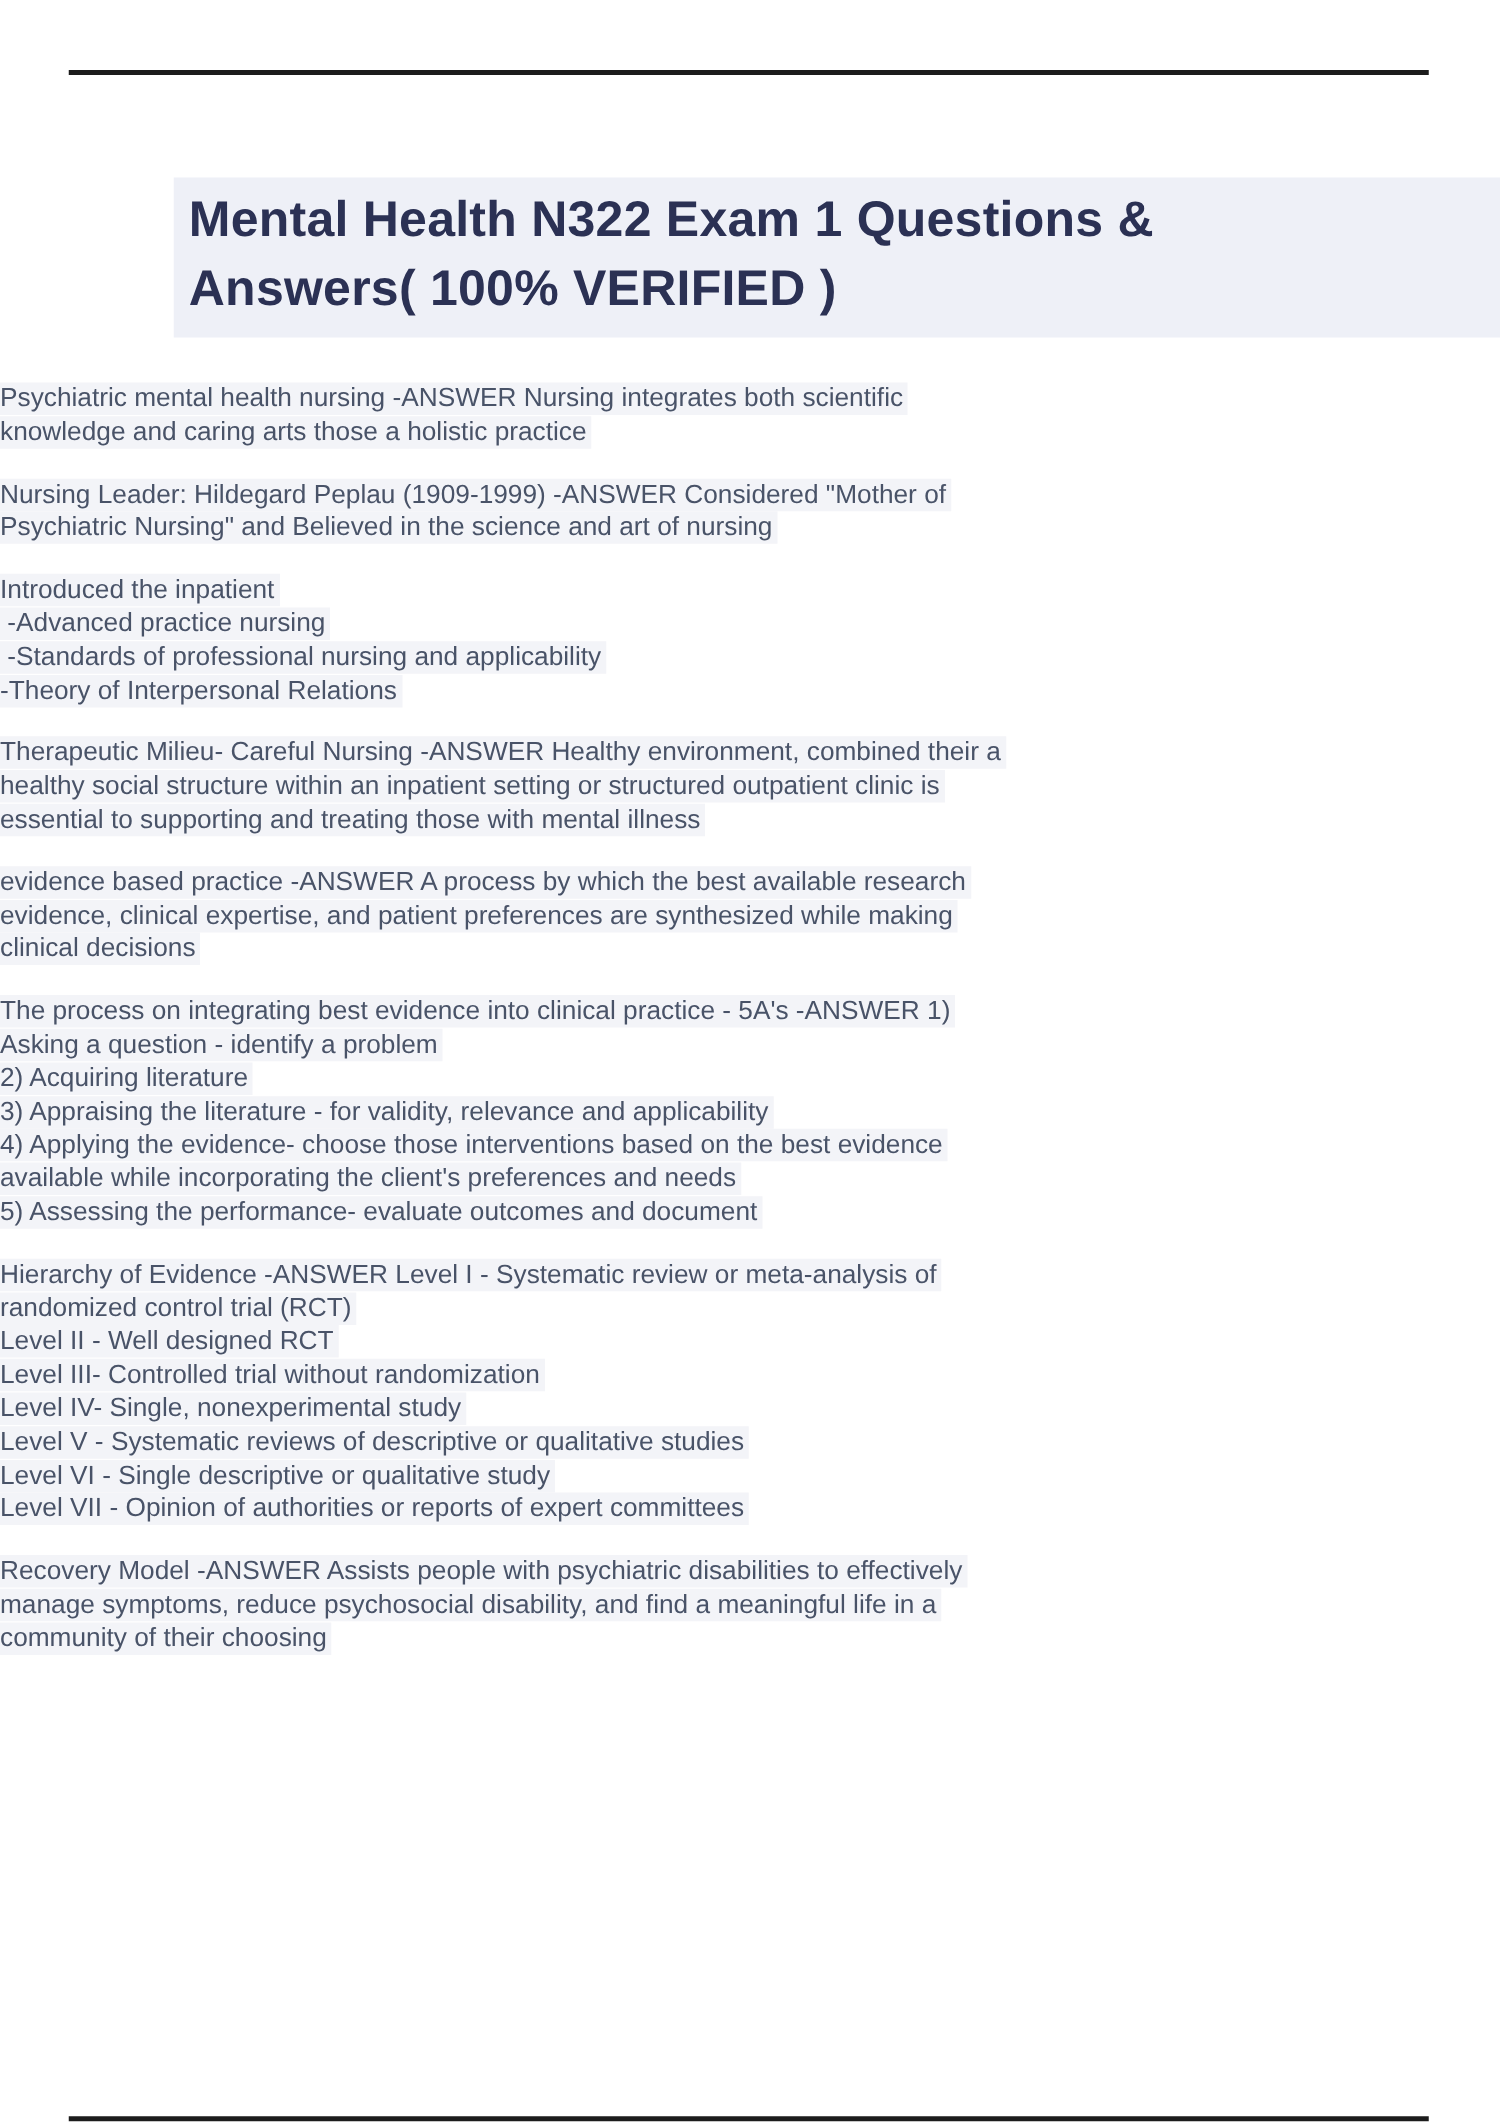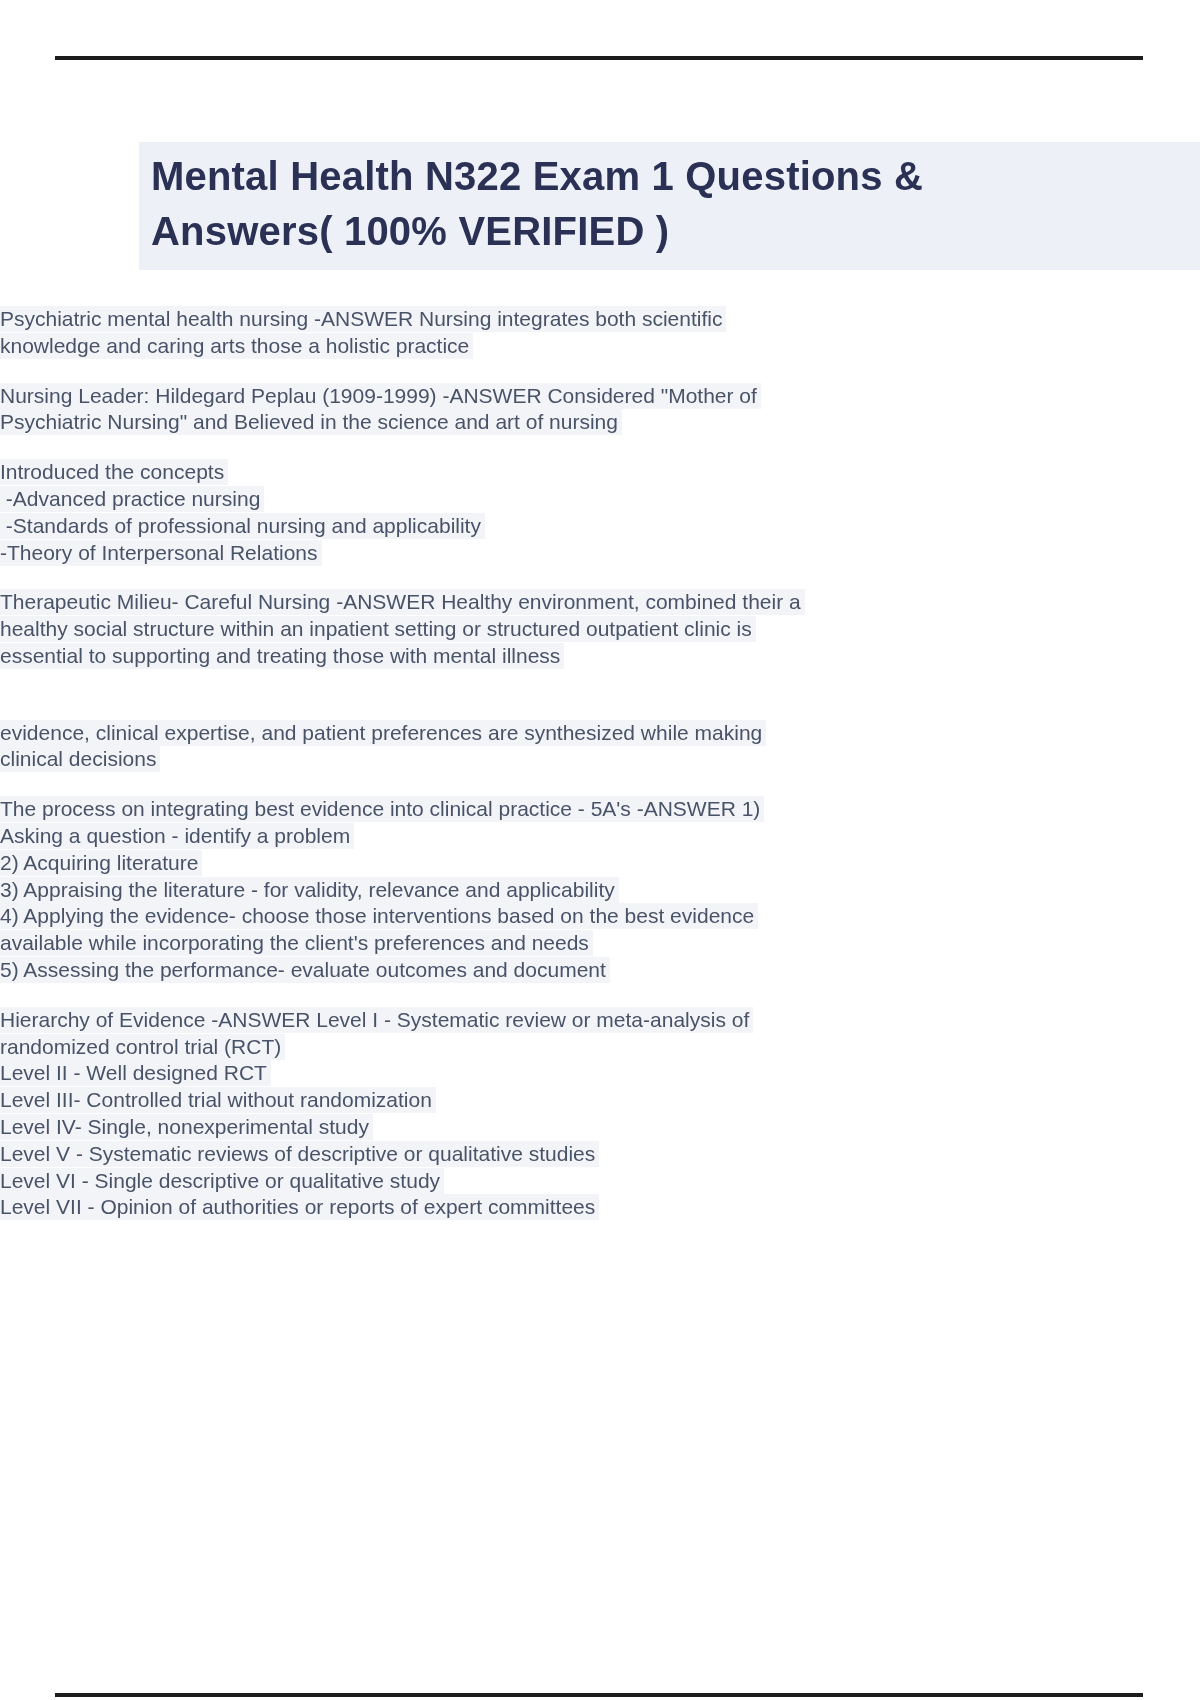--- a/index.html
+++ b/index.html
@@ -67,21 +67,22 @@
 <body>
 
 <div class="page">
   <div class="rule top"></div>
 
   <h1 class="doc-title"><span>Mental Health N322 Exam 1 Questions &amp;</span><br><span>Answers( 100% VERIFIED )</span></h1>
 
   <div class="qa-list">
       <p class="qa"><span class="line">Psychiatric mental health nursing -ANSWER Nursing integrates both scientific</span><br><span class="line">knowledge and caring arts those a holistic practice</span></p>
       <p class="qa"><span class="line">Nursing Leader: Hildegard Peplau (1909-1999) -ANSWER Considered "Mother of</span><br><span class="line">Psychiatric Nursing" and Believed in the science and art of nursing</span></p>
-      <p class="qa"><span class="line">Introduced the concepts</span><br><span class="line"> -Advanced practice nursing</span><br><span class="line"> -Standards of professional nursing and applicability</span><br><span class="line">-Theory of Interpersonal Relations</span></p>
+      <p class="qa"><span class="line">Introduced the inpatient</span><br><span class="line"> -Advanced practice nursing</span><br><span class="line"> -Standards of professional nursing and applicability</span><br><span class="line">-Theory of Interpersonal Relations</span></p>
       <p class="qa"><span class="line">Therapeutic Milieu- Careful Nursing -ANSWER Healthy environment, combined their a</span><br><span class="line">healthy social structure within an inpatient setting or structured outpatient clinic is</span><br><span class="line">essential to supporting and treating those with mental illness</span></p>
-      <p class="qa"><br><span class="line">evidence, clinical expertise, and patient preferences are synthesized while making</span><br><span class="line">clinical decisions</span></p>
+      <p class="qa"><span class="line">evidence based practice -ANSWER A process by which the best available research</span><br><span class="line">evidence, clinical expertise, and patient preferences are synthesized while making</span><br><span class="line">clinical decisions</span></p>
       <p class="qa"><span class="line">The process on integrating best evidence into clinical practice - 5A's -ANSWER 1)</span><br><span class="line">Asking a question - identify a problem</span><br><span class="line">2) Acquiring literature</span><br><span class="line">3) Appraising the literature - for validity, relevance and applicability</span><br><span class="line">4) Applying the evidence- choose those interventions based on the best evidence</span><br><span class="line">available while incorporating the client's preferences and needs</span><br><span class="line">5) Assessing the performance- evaluate outcomes and document</span></p>
       <p class="qa"><span class="line">Hierarchy of Evidence -ANSWER Level I - Systematic review or meta-analysis of</span><br><span class="line">randomized control trial (RCT)</span><br><span class="line">Level II - Well designed RCT</span><br><span class="line">Level III- Controlled trial without randomization</span><br><span class="line">Level IV- Single, nonexperimental study</span><br><span class="line">Level V - Systematic reviews of descriptive or qualitative studies</span><br><span class="line">Level VI - Single descriptive or qualitative study</span><br><span class="line">Level VII - Opinion of authorities or reports of expert committees</span></p>
+      <p class="qa"><span class="line">Recovery Model -ANSWER Assists people with psychiatric disabilities to effectively</span><br><span class="line">manage symptoms, reduce psychosocial disability, and find a meaningful life in a</span><br><span class="line">community of their choosing</span></p>
     </div>
 
   <div class="rule bottom"></div>
 </div>
 
 </body></html>

